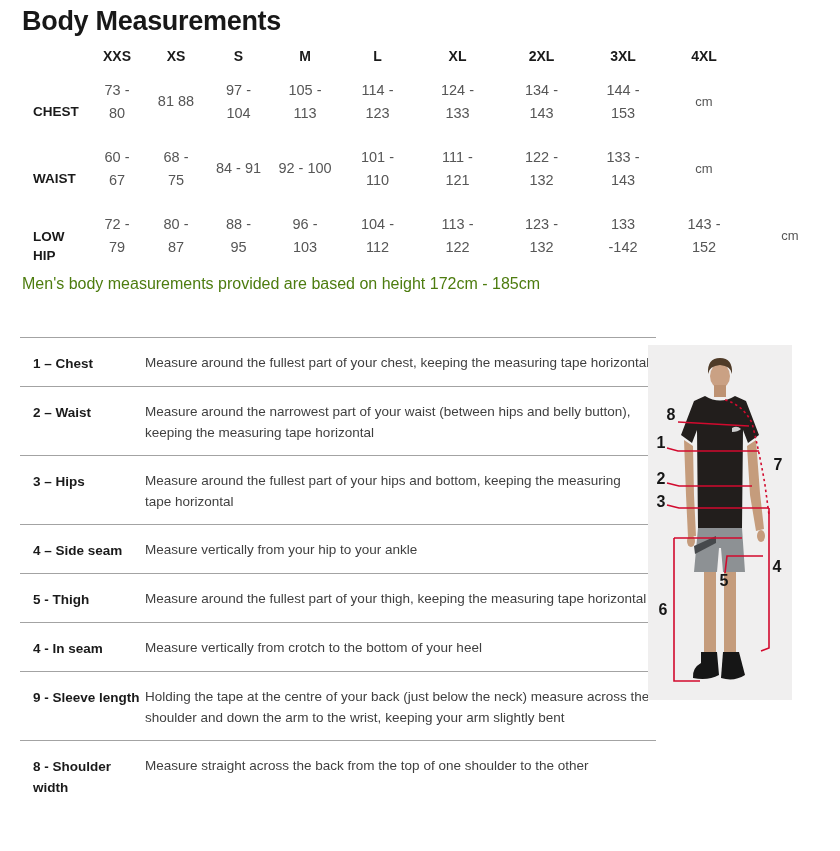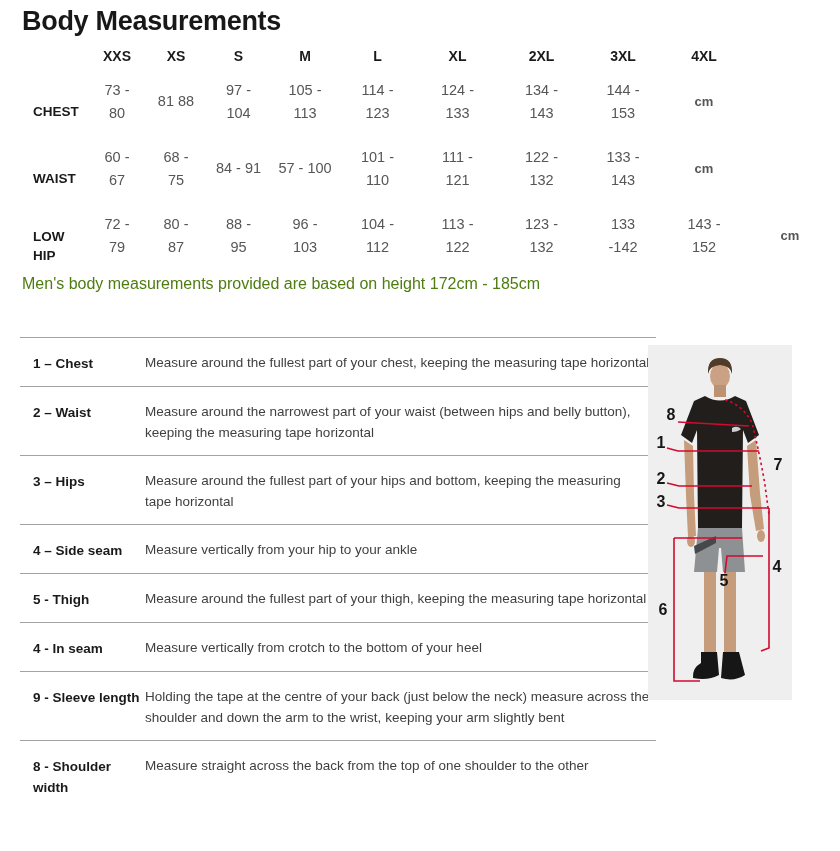--- a/index.html
+++ b/index.html
@@ -15,21 +15,21 @@
   .st-row { display:grid;
     grid-template-columns:56px 56px 62px 63px 70px 75px 85px 83px 80px 82px 90px;
     align-items:center; }
   .st-head { height:24px; }
   .st-head .st-h { font-weight:bold; color:#1a1a1a; font-size:14px; text-align:center; }
   .st-body-row { height:67px; }
   .st-cell { text-align:center; font-size:14.5px; line-height:23px; color:#565656;
     white-space:pre-line; }
   .st-label { text-align:left; font-weight:bold; color:#1a1a1a; font-size:13.5px;
     line-height:19px; white-space:normal;margin-top:20px; }
-  .st-unit { font-size:13px; color:#565656;font-weight:bold; }
+  .st-unit { font-size:13px; color:#565656; }
 
   .note { margin:7px 0 0 22px; font-size:16px; color:#4d7c0f; line-height:16px; }
 
   
   .lower { position:relative; margin-top:45px; height:516px; }
   .instr { margin-left:20px; width:636px; }
   .instr-row { display:grid; grid-template-columns:125px 505px;
     border-top:1px solid #a3a3a3; padding:15px 0 12px 0; }
   .i-label { padding-left:13px; font-weight:bold; color:#1a1a1a; font-size:13.5px;
     line-height:21px; }
@@ -83,21 +83,21 @@
       <div class="st-cell st-unit">cm</div>
     </div>
 
     <div class="st-row st-body-row">
       <div class="st-cell st-label">WAIST</div>
       <div class="st-cell">60 -
 67</div>
       <div class="st-cell">68 -
 75</div>
       <div class="st-cell">84 - 91</div>
-      <div class="st-cell">57 - 100</div>
+      <div class="st-cell">92 - 100</div>
       <div class="st-cell">101 -
 110</div>
       <div class="st-cell">111 -
 121</div>
       <div class="st-cell">122 -
 132</div>
       <div class="st-cell">133 -
 143</div>
       <div class="st-cell st-unit">cm</div>
     </div>

